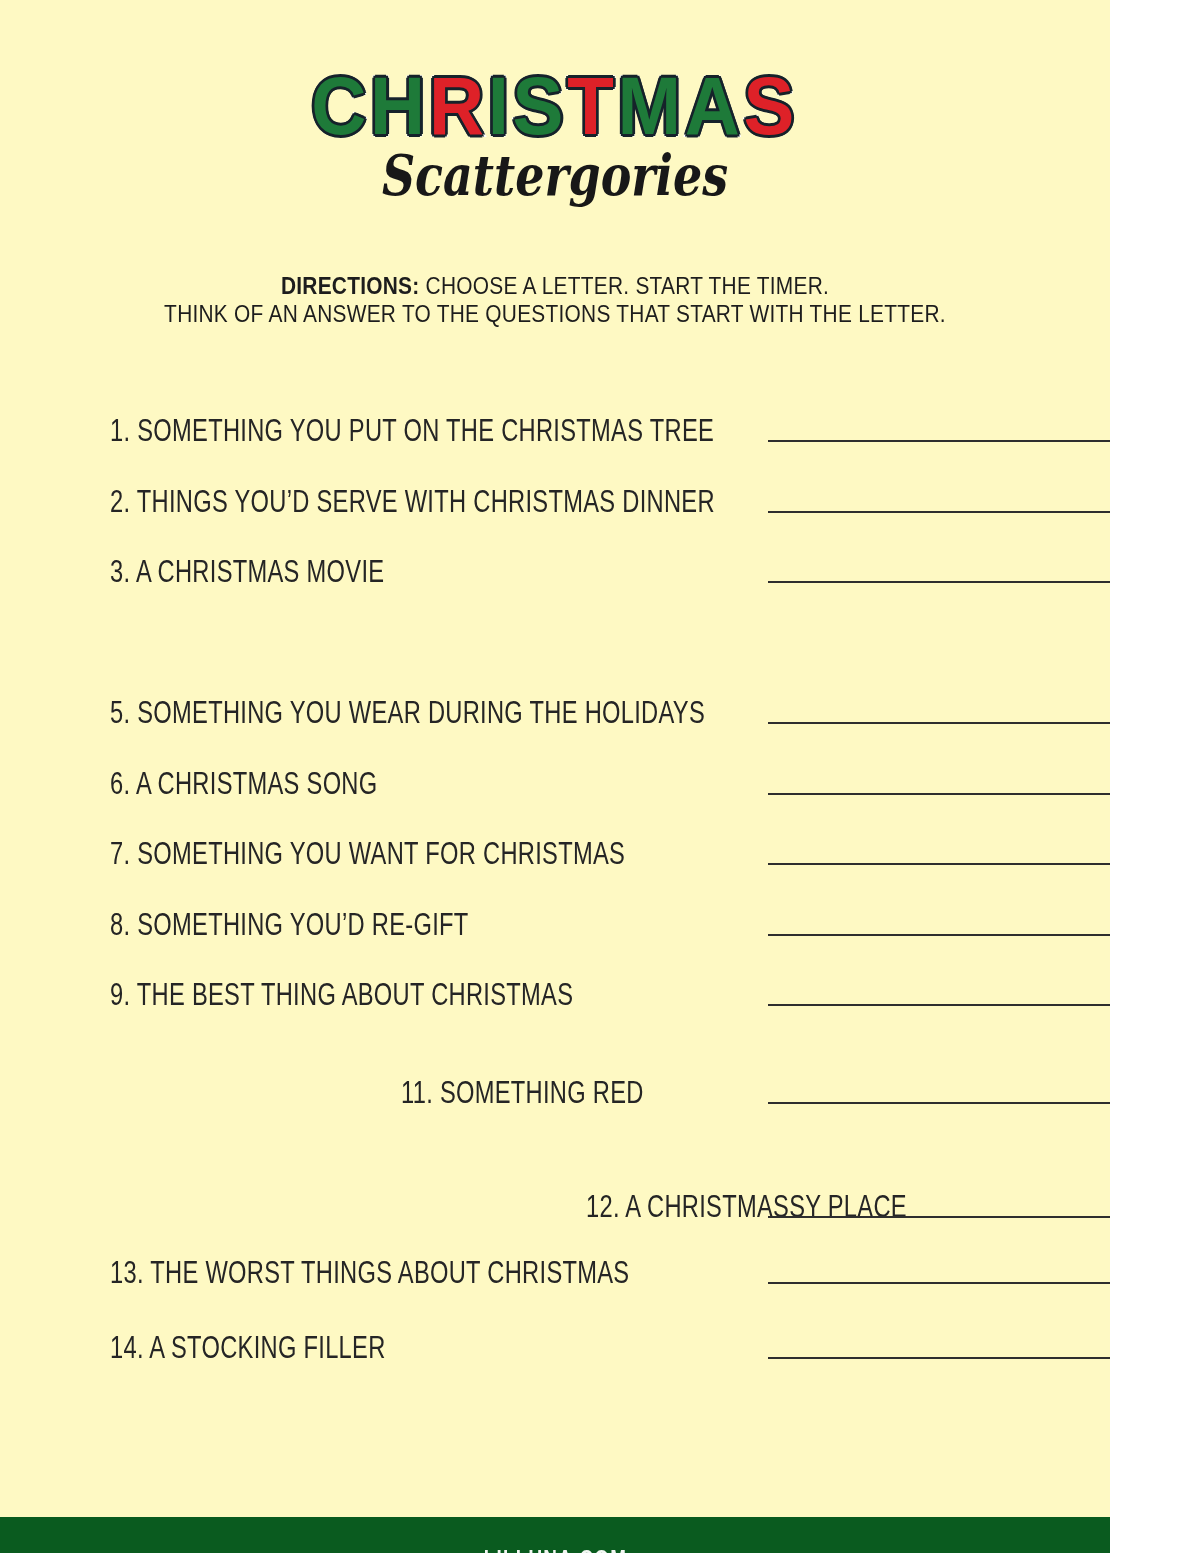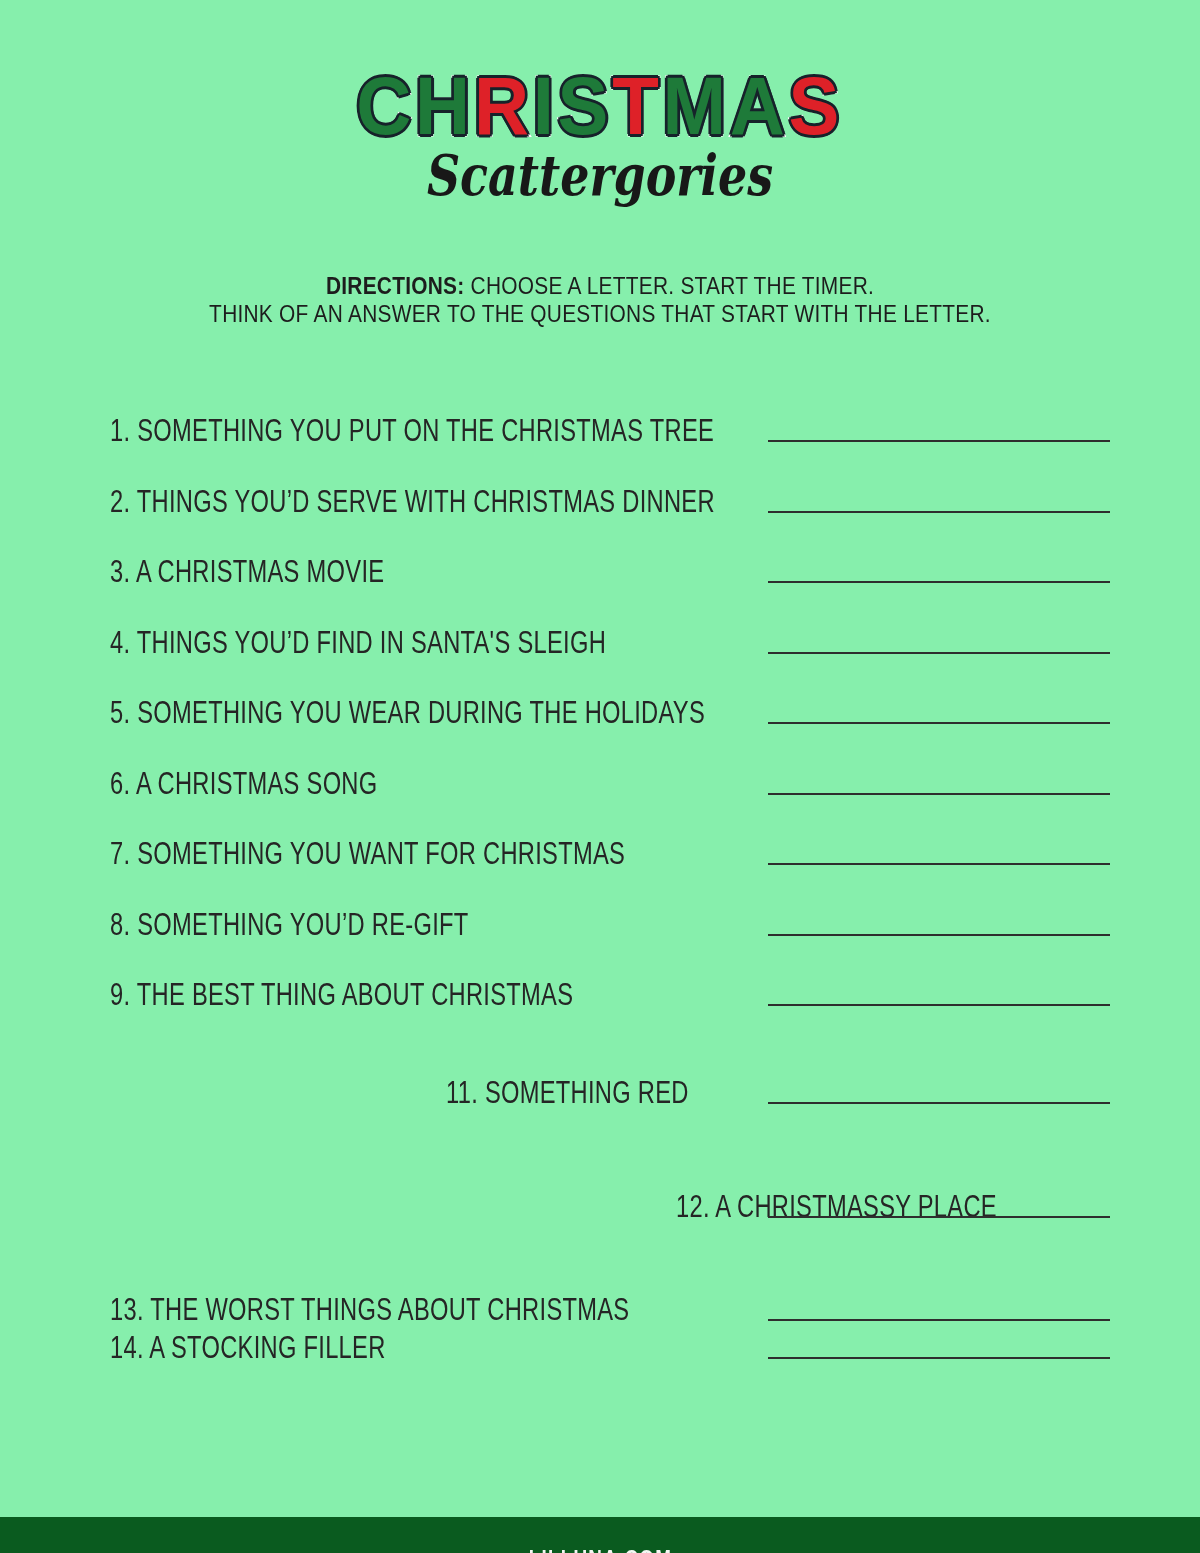--- a/index.html
+++ b/index.html
@@ -1,20 +1,20 @@
 <!DOCTYPE html>
 <html><head>
 <meta charset="utf-8">
 <style>
   html, body { margin: 0; padding: 0; background: #ffffff; }
   .page {
     position: relative;
-    width: 1200px;
+    width: 1110px;
     height: 1553px;
-    background: #86efac;
+    background: #fef9c3;
     overflow: hidden;
     font-family: "Liberation Sans", sans-serif;
   }
 
   
   .title-block {
     position: absolute;
     top: 65px;
     left: 0;
     width: 100%;
@@ -131,29 +131,28 @@
 
   <div class="directions">
     <div><b>DIRECTIONS:</b><span> CHOOSE A LETTER. START THE TIMER.</span></div>
     <div>THINK OF AN ANSWER TO THE QUESTIONS THAT START WITH THE LETTER.</div>
   </div>
 
   <div class="questions">
       <div class="q-row" style="top: 414px;"><span class="q-label">1. SOMETHING YOU PUT ON THE CHRISTMAS TREE</span><span class="q-line"></span></div>
       <div class="q-row" style="top: 484.5px;"><span class="q-label">2. THINGS YOU’D SERVE WITH CHRISTMAS DINNER</span><span class="q-line"></span></div>
       <div class="q-row" style="top: 555px;"><span class="q-label">3. A CHRISTMAS MOVIE</span><span class="q-line"></span></div>
-      <div class="q-row" style="top: 625.5px;"><span class="q-label">4. THINGS YOU’D FIND IN SANTA'S SLEIGH</span><span class="q-line"></span></div>
       <div class="q-row" style="top: 696px;"><span class="q-label">5. SOMETHING YOU WEAR DURING THE HOLIDAYS</span><span class="q-line"></span></div>
       <div class="q-row" style="top: 766.5px;"><span class="q-label">6. A CHRISTMAS SONG</span><span class="q-line"></span></div>
       <div class="q-row" style="top: 837px;"><span class="q-label">7. SOMETHING YOU WANT FOR CHRISTMAS</span><span class="q-line"></span></div>
       <div class="q-row" style="top: 907.5px;"><span class="q-label">8. SOMETHING YOU’D RE-GIFT</span><span class="q-line"></span></div>
       <div class="q-row" style="top: 978px;"><span class="q-label">9. THE BEST THING ABOUT CHRISTMAS</span><span class="q-line"></span></div>
       <div class="q-row" style="top: 1076px; text-align: center;"><span class="q-label">11. SOMETHING RED</span><span class="q-line"></span></div>
       <div class="q-row" style="top: 1189.5px; text-align: right;"><span class="q-label">12. A CHRISTMASSY PLACE</span><span class="q-line"></span></div>
-      <div class="q-row" style="top: 1293px;"><span class="q-label">13. THE WORST THINGS ABOUT CHRISTMAS</span><span class="q-line"></span></div>
+      <div class="q-row" style="top: 1256px;"><span class="q-label">13. THE WORST THINGS ABOUT CHRISTMAS</span><span class="q-line"></span></div>
       <div class="q-row" style="top: 1330.5px;"><span class="q-label">14. A STOCKING FILLER</span><span class="q-line"></span></div>
     </div>
 
   <div class="footer" style="background: rgb(10, 91, 31); margin-top: 48px;">
     <span class="footer-text" style="color: rgb(243, 247, 243);">LILLUNA.COM</span>
   </div>
 
 </div>
 
 </body></html>

